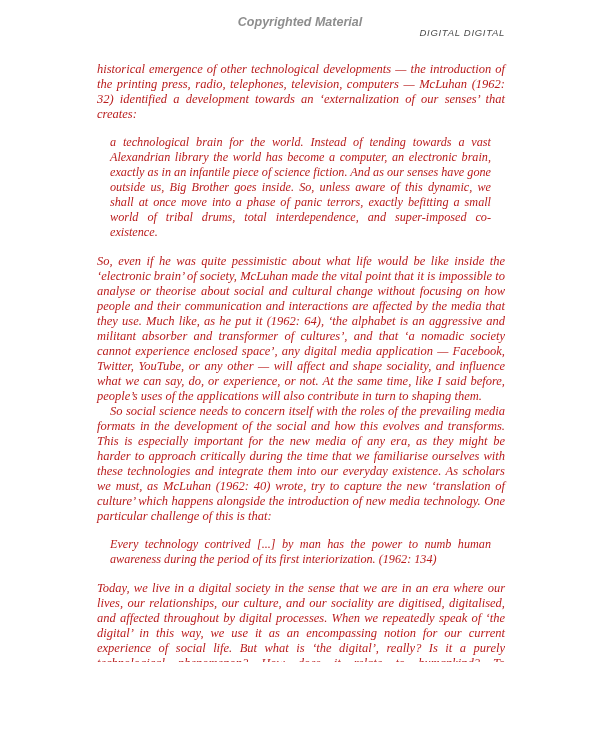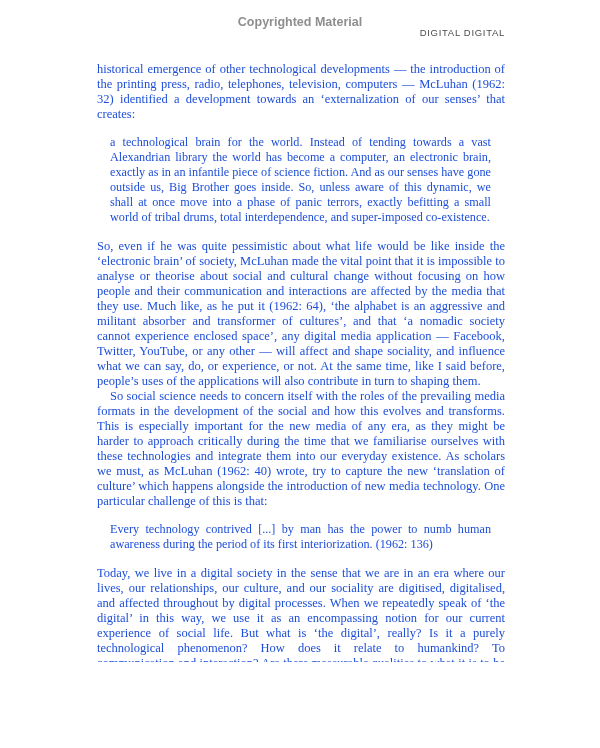--- a/index.html
+++ b/index.html
@@ -3,20 +3,21 @@
 <meta charset="utf-8">
 <style>
   html, body { margin: 0; padding: 0; background: #ffffff; }
   .page {
     position: relative;
     width: 600px;
     height: 662px;
     background: #ffffff;
     overflow: hidden;
     font-family: "Liberation Serif", serif;
+    font-style: italic;
   }
   .header-copyright {
     position: absolute;
     top: 15px; left: 0;
     width: 100%;
     text-align: center;
     font-family: "Liberation Sans", sans-serif;
     font-weight: bold;
     font-size: 12.5px;
     color: #8e8e8e;
@@ -28,21 +29,21 @@
     font-family: "Liberation Sans", sans-serif;
     font-size: 9.5px;
     letter-spacing: 0.7px;
     color: #4c4c4c;
   }
   .body-text {
     position: absolute;
     top: 62px;
     left: 97px;
     width: 408px;
-    color: #1d4ed8;
+    color: #b91c1c;
     font-size: 12.5px;
     line-height: 15px;
     text-align: justify;
   }
   .para { margin: 0; }
   .para.indent { text-indent: 13px; }
   .quote {
     margin: 13px 14px 14px 13px;
     font-size: 12.2px;
     line-height: 15px;
@@ -76,21 +77,21 @@
 
   <div class="header-copyright">Copyrighted Material</div>
 
   <div class="running-head">DIGITAL DIGITAL</div>
 
   <div class="body-text">
     <p class="para">historical emergence of other technological developments — the introduction of the printing press, radio, telephones, television, computers — McLuhan (1962: 32) identified a development towards an ‘externalization of our senses’ that creates:</p>
     <p class="quote">a technological brain for the world. Instead of tending towards a vast Alexandrian library the world has become a computer, an electronic brain, exactly as in an infantile piece of science fiction. And as our senses have gone outside us, Big Brother goes inside. So, unless aware of this dynamic, we shall at once move into a phase of panic terrors, exactly befitting a small world of tribal drums, total interdependence, and super-imposed co-existence.</p>
     <p class="para">So, even if he was quite pessimistic about what life would be like inside the ‘electronic brain’ of society, McLuhan made the vital point that it is impossible to analyse or theorise about social and cultural change without focusing on how people and their communication and interactions are affected by the media that they use. Much like, as he put it (1962: 64), ‘the alphabet is an aggressive and militant absorber and transformer of cultures’, and that ‘a nomadic society cannot experience enclosed space’, any digital media application — Facebook, Twitter, YouTube, or any other — will affect and shape sociality, and influence what we can say, do, or experience, or not. At the same time, like I said before, people’s uses of the applications will also contribute in turn to shaping them.</p>
     <p class="para indent">So social science needs to concern itself with the roles of the prevailing media formats in the development of the social and how this evolves and transforms. This is especially important for the new media of any era, as they might be harder to approach critically during the time that we familiarise ourselves with these technologies and integrate them into our everyday existence. As scholars we must, as McLuhan (1962: 40) wrote, try to capture the new ‘translation of culture’ which happens alongside the introduction of new media technology. One particular challenge of this is that:</p>
-    <p class="quote">Every technology contrived [...] by man has the power to numb human awareness during the period of its first interiorization. (1962: 136)</p>
+    <p class="quote">Every technology contrived [...] by man has the power to numb human awareness during the period of its first interiorization. (1962: 134)</p>
     <p class="para">Today, we live in a digital society in the sense that we are in an era where our lives, our relationships, our culture, and our sociality are digitised, digitalised, and affected throughout by digital processes. When we repeatedly speak of ‘the digital’ in this way, we use it as an encompassing notion for our current experience of social life. But what is ‘the digital’, really? Is it a purely technological phenomenon? How does it relate to humankind? To communication and interaction? Are there measurable qualities to what it is to be ‘digital’ or has it rather to do with subtler or gradual processes? What does it mean that society ‘becomes digital’? What changes have</p>
   </div>
 
   <div class="folio">7</div>
 
   <div class="footer-copyright">Copyrighted Material</div>
 
 </div>
 
 </body></html>

